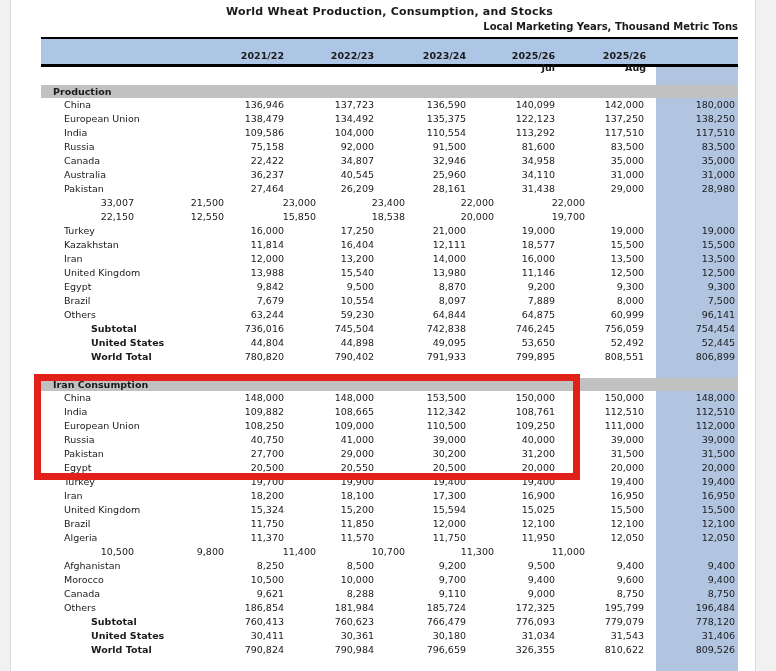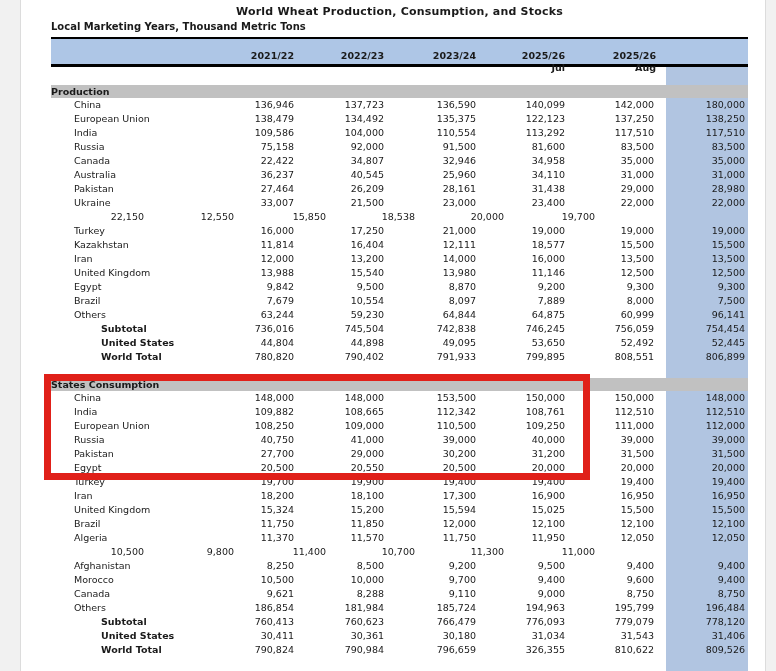--- a/index.html
+++ b/index.html
@@ -4,30 +4,30 @@
 <style>
   html,body{margin:0;padding:0;}
   body{
     width:776px;height:671px;position:relative;overflow:hidden;
     background:#f1f1f1;
     font-family:"DejaVu Sans","Liberation Sans",sans-serif;
     color:#1a1a1a;
     -webkit-font-smoothing:antialiased;
   }
   #page{
-    position:absolute;left:20px;top:0;width:746px;height:671px;
+    position:absolute;left:10px;top:0;width:746px;height:671px;
     background:#ffffff;border-left:1px solid #dcdcdc;border-right:1px solid #dcdcdc;
     box-sizing:border-box;
   }
   .title{
     position:absolute;left:30px;top:5px;width:697px;text-align:center;
     font-weight:bold;font-size:11px;letter-spacing:.2px;
   }
   .subtitle{
-    position:absolute;left:30px;top:21px;width:697px;text-align:left;
+    position:absolute;left:30px;top:21px;width:697px;text-align:right;
     font-weight:bold;font-size:10px;
   }
   
   #aug-col{
     position:absolute;left:645px;top:67px;width:82px;height:604px;
     background:var(--highlight-col-bg);z-index:0;
   }
   
   #table{
     position:absolute;left:30px;top:37px;width:697px;z-index:1;
@@ -40,21 +40,21 @@
     height:25px;box-sizing:content-box;
   }
   .hspacer{width:150px;}
   .hcell{text-align:right;font-weight:bold;line-height:12px;padding-top:11px;}
   .hcell div{height:12px;}
   .w0{width:93px;} .w1{width:90px;} .w2{width:92px;} .w3{width:89px;} .w4{width:89px;}
   .w5{width:94px;padding-right:3px;box-sizing:border-box;}
   .spacer{height:18px;}
   .band{
     background:var(--section-bg);height:13px;line-height:13px;
-    font-weight:bold;padding-left:0;
+    font-weight:bold;padding-left:12px;
   }
   .band-gap{margin-top:14px;}
   .trow{display:flex;height:14px;line-height:14px;}
   .lab{width:150px;box-sizing:border-box;white-space:nowrap;}
   .cty{padding-left:23px;}
   .tot{padding-left:50px;font-weight:bold;}
   .val{text-align:right;white-space:nowrap;}
   
   #red-box{
     position:absolute;left:23px;top:374px;width:546px;height:106px;
@@ -157,21 +157,20 @@
         <div class="trow">
           <div class="lab cty">Pakistan</div>
           <div class="val w0">27,464</div>
           <div class="val w1">26,209</div>
           <div class="val w2">28,161</div>
           <div class="val w3">31,438</div>
           <div class="val w4">29,000</div>
           <div class="val w5">28,980</div>
         </div>
         <div class="trow">
-          <div class="lab cty">Ukraine</div>
           <div class="val w0">33,007</div>
           <div class="val w1">21,500</div>
           <div class="val w2">23,000</div>
           <div class="val w3">23,400</div>
           <div class="val w4">22,000</div>
           <div class="val w5">22,000</div>
         </div>
         <div class="trow">
           <div class="val w0">22,150</div>
           <div class="val w1">12,550</div>
@@ -263,21 +262,21 @@
         </div>
         <div class="trow">
           <div class="lab tot">World Total</div>
           <div class="val w0">780,820</div>
           <div class="val w1">790,402</div>
           <div class="val w2">791,933</div>
           <div class="val w3">799,895</div>
           <div class="val w4">808,551</div>
           <div class="val w5">806,899</div>
         </div>
-        <div class="band band-gap">States Consumption</div>
+        <div class="band band-gap">Iran Consumption</div>
         <div class="trow">
           <div class="lab cty">China</div>
           <div class="val w0">148,000</div>
           <div class="val w1">148,000</div>
           <div class="val w2">153,500</div>
           <div class="val w3">150,000</div>
           <div class="val w4">150,000</div>
           <div class="val w5">148,000</div>
         </div>
         <div class="trow">
@@ -403,21 +402,21 @@
           <div class="val w2">9,110</div>
           <div class="val w3">9,000</div>
           <div class="val w4">8,750</div>
           <div class="val w5">8,750</div>
         </div>
         <div class="trow">
           <div class="lab cty">Others</div>
           <div class="val w0">186,854</div>
           <div class="val w1">181,984</div>
           <div class="val w2">185,724</div>
-          <div class="val w3">194,963</div>
+          <div class="val w3">172,325</div>
           <div class="val w4">195,799</div>
           <div class="val w5">196,484</div>
         </div>
         <div class="trow">
           <div class="lab tot">Subtotal</div>
           <div class="val w0">760,413</div>
           <div class="val w1">760,623</div>
           <div class="val w2">766,479</div>
           <div class="val w3">776,093</div>
           <div class="val w4">779,079</div>

